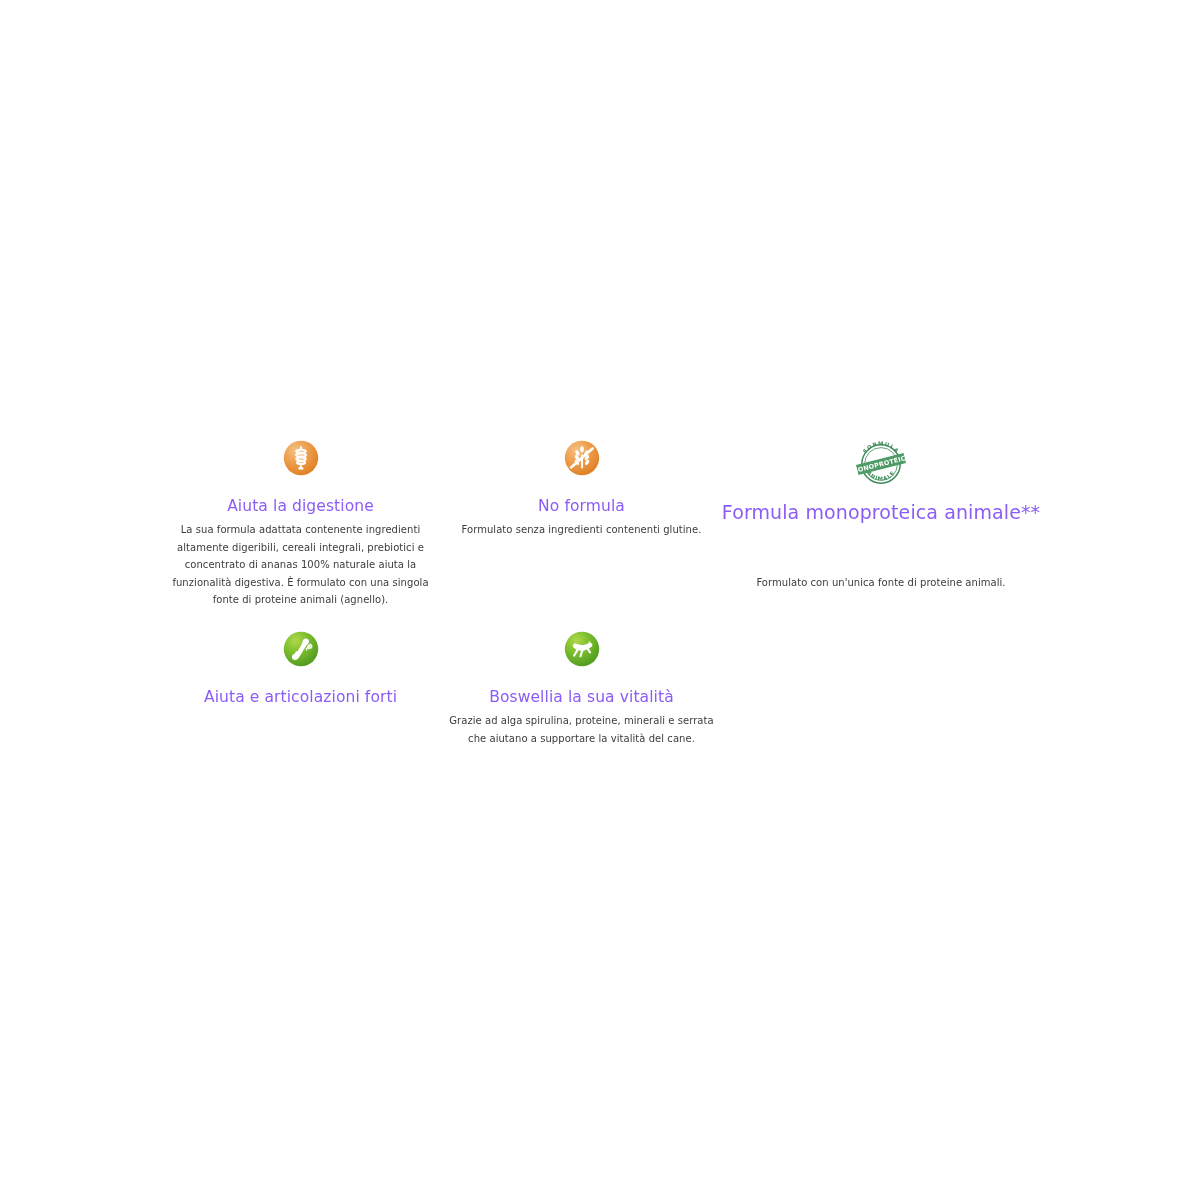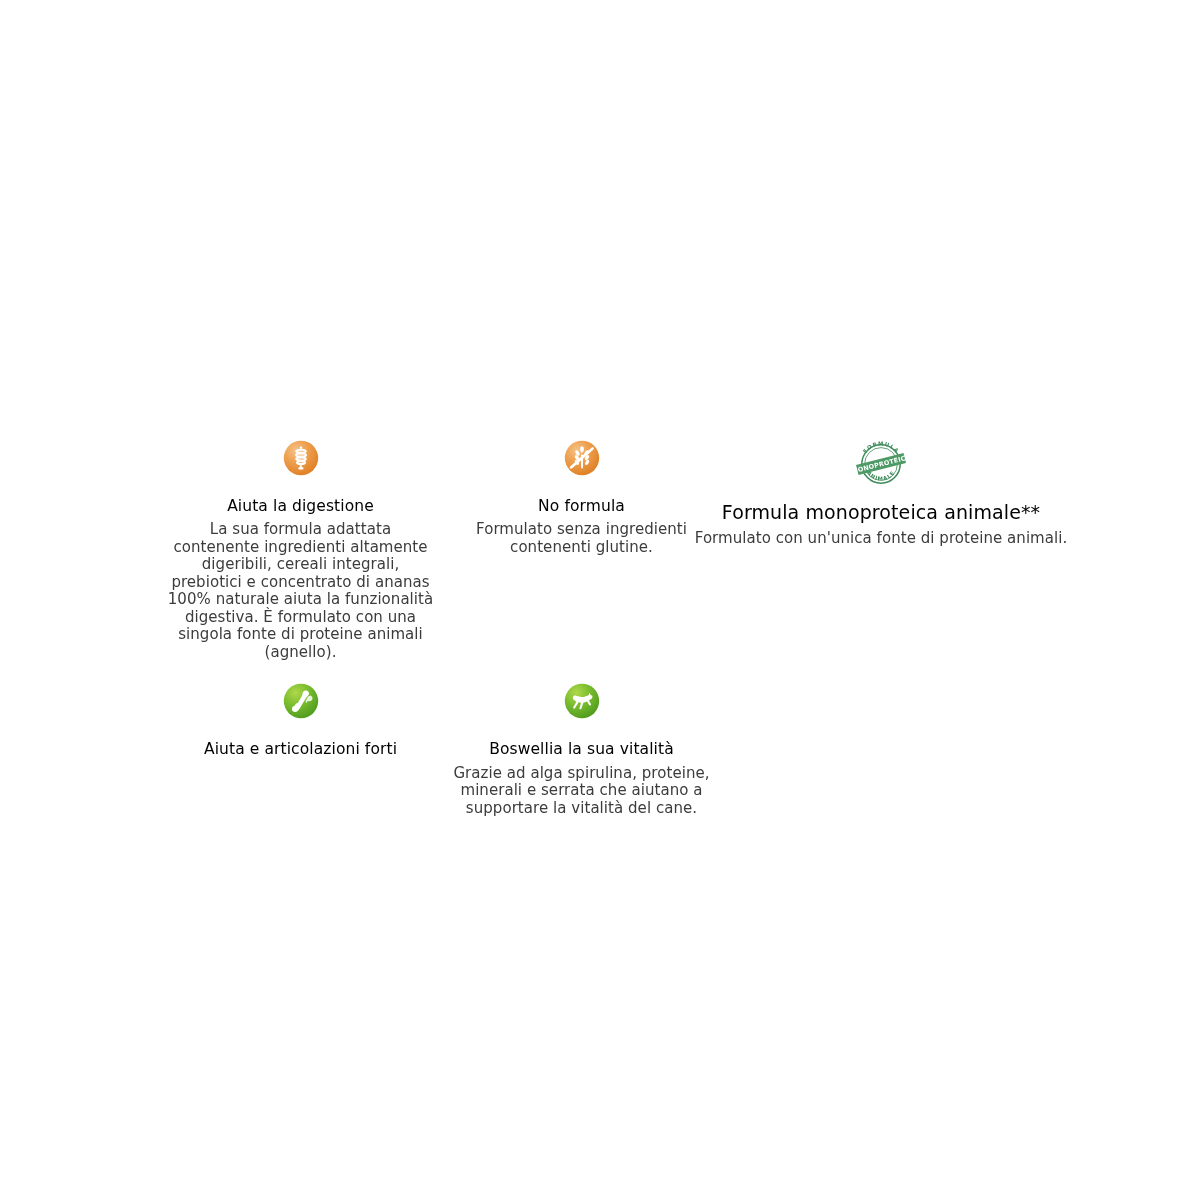--- a/index.html
+++ b/index.html
@@ -65,41 +65,42 @@
   }
   .benefit-icon.icon-stamp {
     width: 58px;
     height: 48px;
     margin-bottom: 13px;
   }
 
   .benefit-title {
     font-size: 15.5px;
     font-weight: 400;
-    color: #000000;
+    color: #8b5cf6;
     letter-spacing: 0.1px;
     line-height: 1.25;
     margin: 0 0 5px 0;
     white-space: nowrap;
   }
   .card-wide .benefit-title {
     font-size: 19px;
   }
 
   .benefit-text {
-    font-size: 15px;
+    font-size: 10px;
     font-weight: 400;
     color: #3c3c3c;
     line-height: 17.5px;
     margin: 0;
     letter-spacing: 0.05px;
   }
 
   .card-wide .benefit-text {
     white-space: nowrap;
+    margin-top: 44px;
   }
 
   .card-empty {
     width: 318px;
   }
 </style>
 </head>
 <body>
 
 <div class="page">

